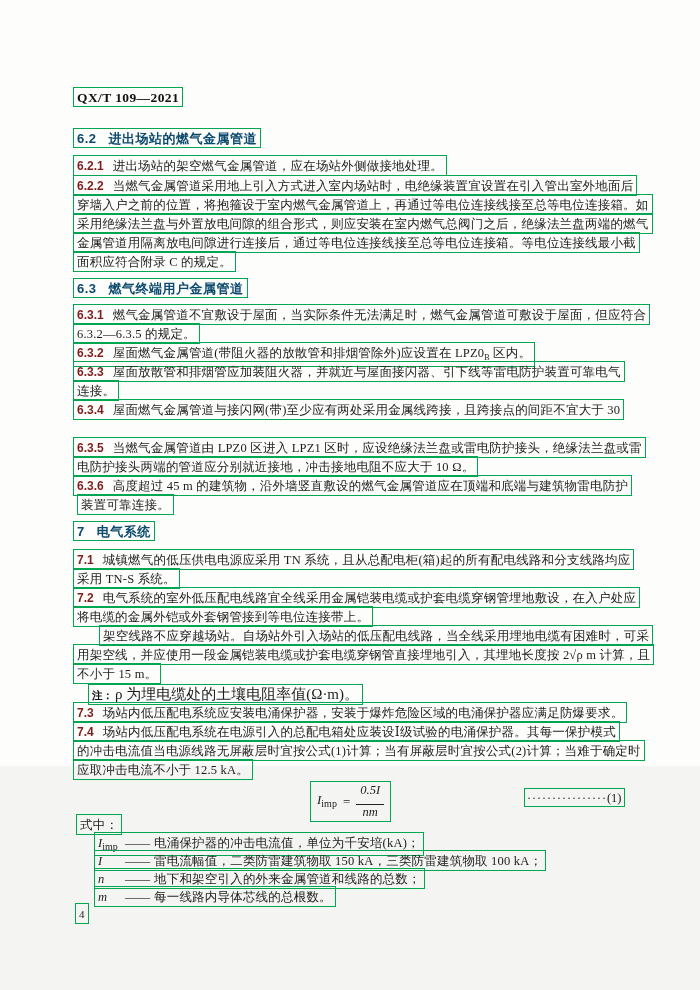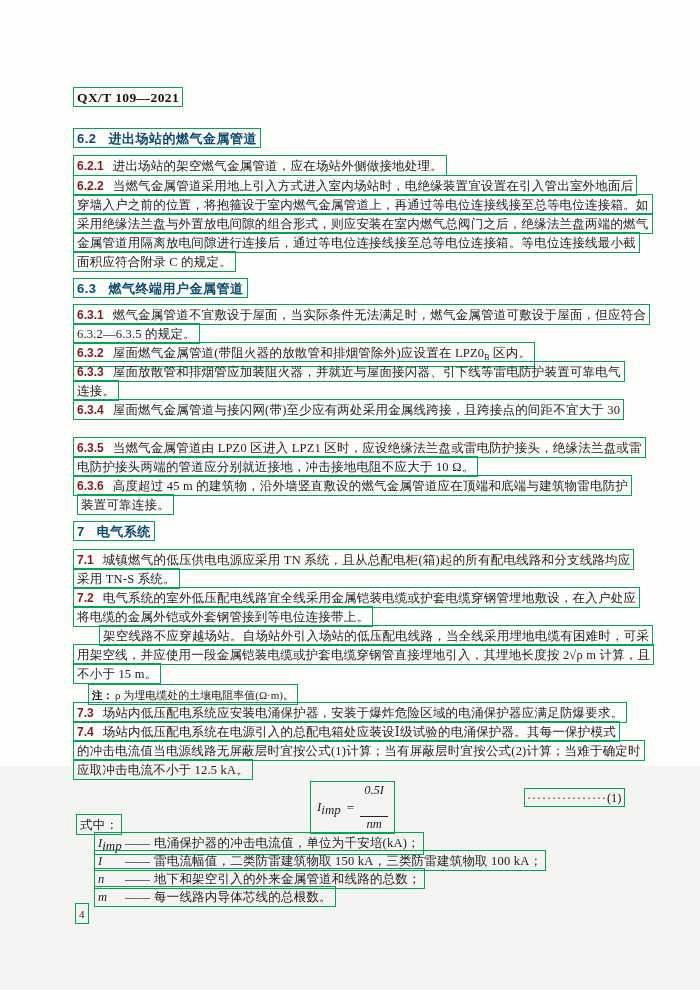--- a/index.html
+++ b/index.html
@@ -21,52 +21,52 @@
     line-height:15px;
   }
   
   .gb{
     display:inline-block;
     border:1px solid var(--hl,#00a651);
     padding:1px 3px;
     vertical-align:top;
   }
   .bt{ font-size:12.5px; letter-spacing:0.2px;text-align:right; }
-  .small .bt{ font-size:11px; letter-spacing:0; }
+  .small .bt{ font-size:15px; letter-spacing:0; }
   .cnum{
     font-family:"Liberation Sans","DejaVu Sans",sans-serif;
     font-weight:700;font-size:12px;
     margin-right:9px;
     color:#7f1d1d;
   }
   .head .hnum,.head .htit{
     font-family:"Liberation Sans","DejaVu Sans",sans-serif;
     font-weight:700;font-size:13px;color:#0c4a6e;
     letter-spacing:0.5px;
   }
   .head .hnum{ margin-right:12px; }
   .code{
     font-weight:700;font-size:13.5px;letter-spacing:0.4px;color:#111;
   }
   .it{ font-style:italic; }
   .lpzsub{ font-size:8px; vertical-align:-3px; }
-  .eqsub{ font-size:13px; font-style:italic; vertical-align:-3px; }
+  .eqsub{ font-size:10px; vertical-align:-3px; }
   .notelab{
     font-family:"Liberation Sans","DejaVu Sans",sans-serif;
     font-weight:700;font-size:10.5px;margin-right:2px;color:#111;
   }
   
   .eqbox{ padding:2px 6px; }
   .eq-lhs{ font-size:13px; }
   .eqeq{ font-size:13px; margin:0 6px; }
   .frac{
     display:inline-block; text-align:center; vertical-align:middle;
     font-size:12.5px; line-height:13px;
   }
-  .ftop{ display:block; border-bottom:1px solid #222; padding:0 4px 19px; }
+  .ftop{ display:block; border-bottom:1px solid #222; padding:0 4px 7px; }
   .fbot{ display:block; padding-top:1px; }
   .eq-lhs,.eqeq{ vertical-align:middle; }
   .dots{ letter-spacing:1px; font-size:12px; }
   .eqno{ font-size:12.5px; }
   .symcol{ display:inline-block; min-width:27px; font-size:12.5px; }
   .ddash{ margin-right:4px; font-size:12.5px; }
   .pgnum .bt{ font-size:11px; }
 </style>
 </head>
 <body>

